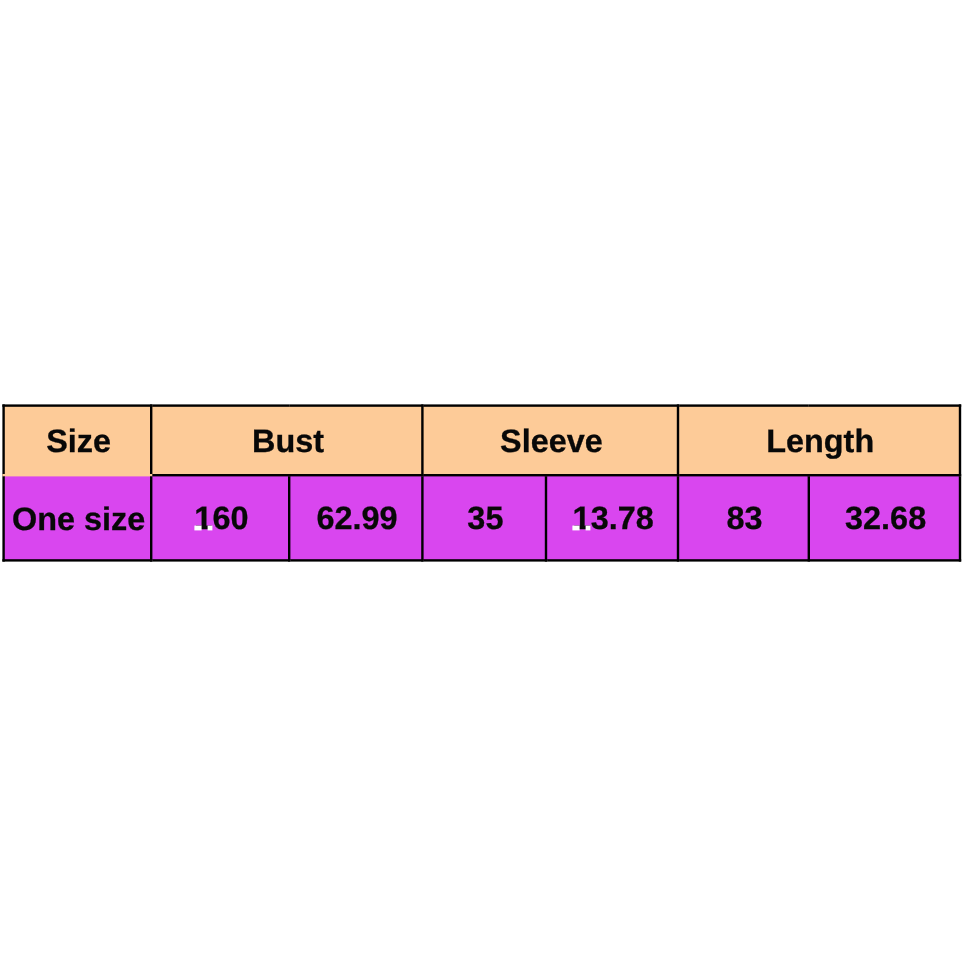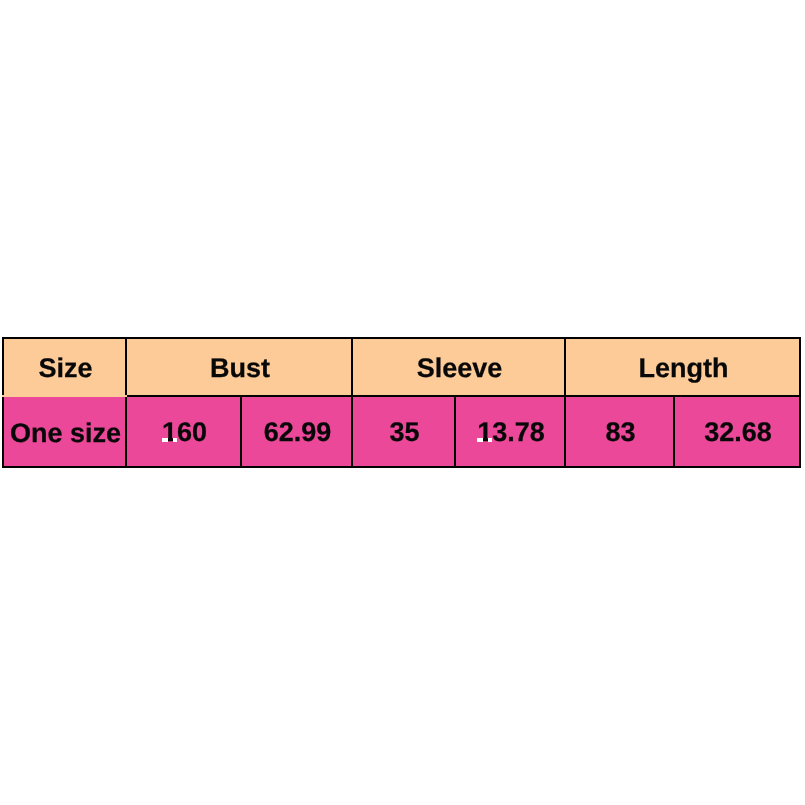--- a/index.html
+++ b/index.html
@@ -34,21 +34,21 @@
     font-weight: bold;
     font-size: 27px;
     -webkit-text-stroke: 0.25px currentColor;
   }
   .size-table thead th {
     background: #fdcb98;
     height: 54px;
     padding: 2px 0 0 2px;
   }
   .size-table tbody td {
-    background: #ec4899;
+    background: #d946ef;
     height: 67px;
     vertical-align: middle;
     padding: 2px 0 0 2px;
   }
   .size-table thead th.merged-bottom { border-bottom: 2px solid #fdcb98; }
   .size-table tbody td.merged-top { border-top: 0 none; padding-top: 3px; height: 66px; }
   .glyph { position: relative; display: inline-block; }
   .glyph[data-ch="1"]::before,
   .glyph[data-ch="1"]::after {
     content: "";

